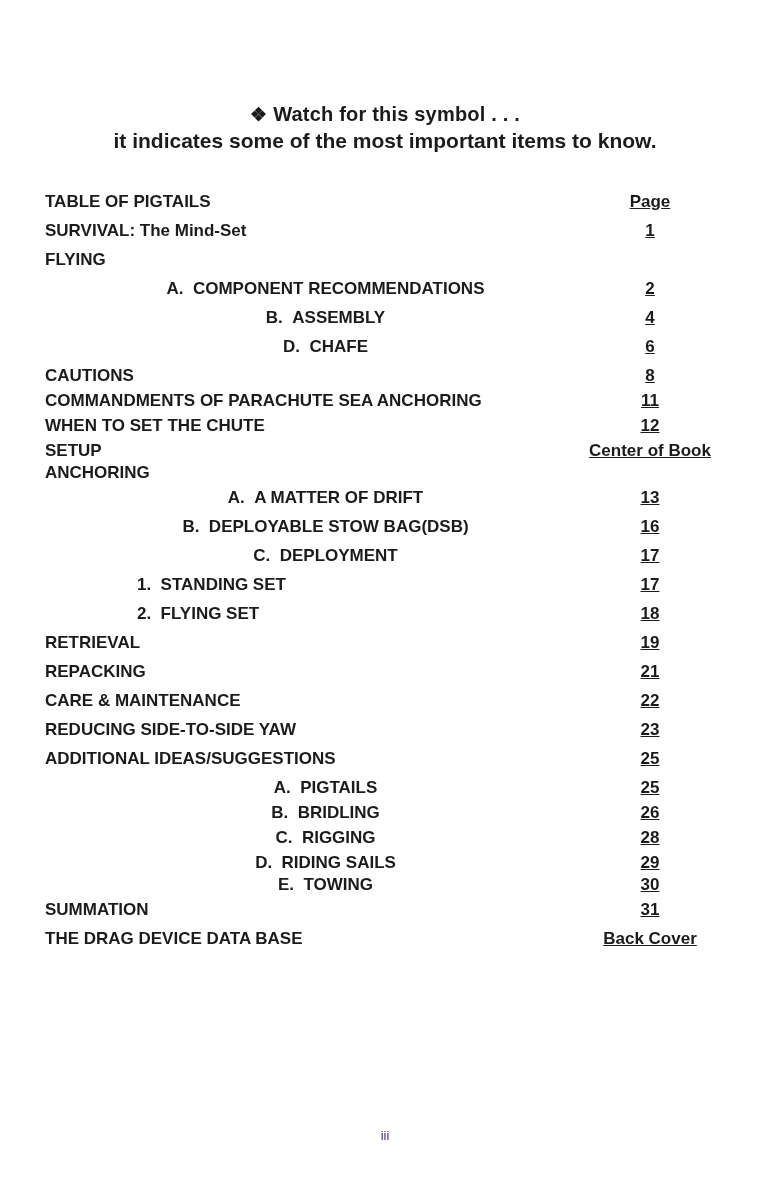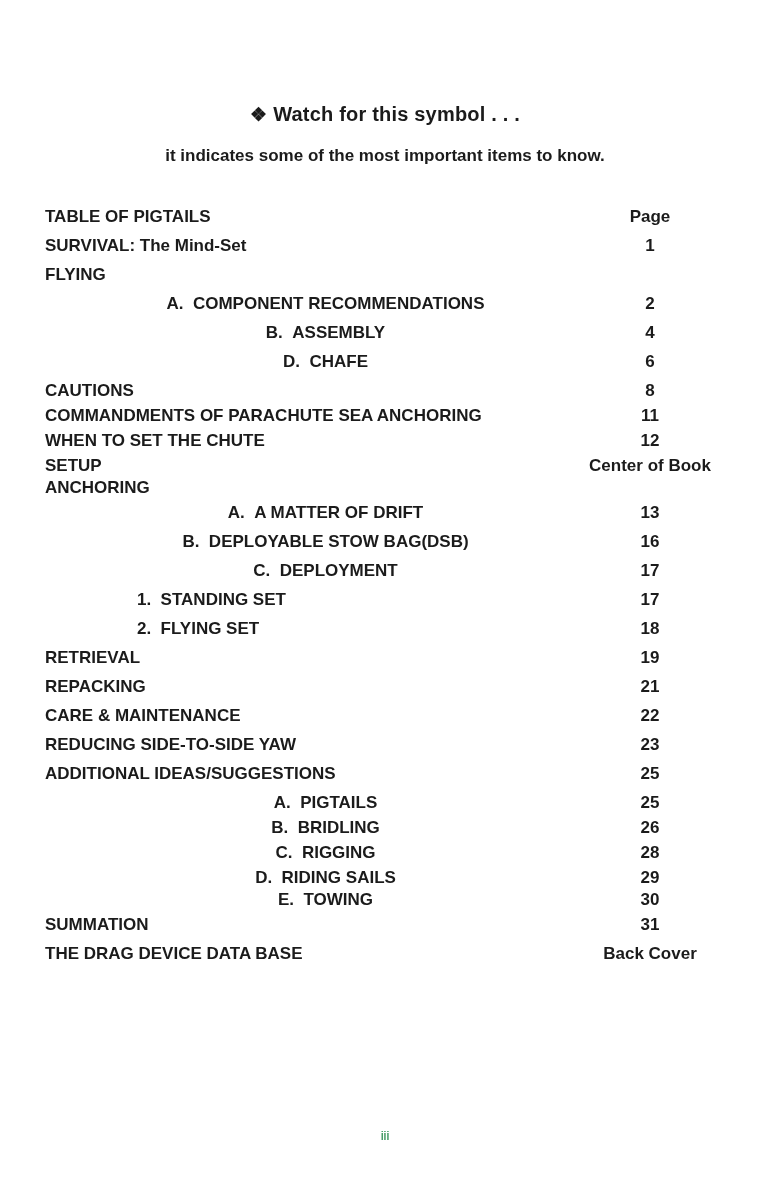--- a/index.html
+++ b/index.html
@@ -24,58 +24,59 @@
   .header-title {
     font-size: 20px;
     line-height: 24px;
     letter-spacing: 0.2px;
   }
   .header-title .symbol {
     font-size: 19px;
     padding-right: 6px;
   }
   .header-subtitle {
-    font-size: 17px;
+    font-size: 21px;
     line-height: 22px;
-    margin-top: 18px;
+    margin-top: 3px;
   }
   .toc {
     margin: 40px 30px 0 45px;
   }
   .toc-row {
     display: flex;
     align-items: baseline;
     font-size: 17px;
     line-height: 19px;
   }
   .toc-label {
     flex: 1 1 auto;
     white-space: nowrap;
   }
   .toc-page {
     flex: 0 0 180px;
     text-align: center;
     white-space: nowrap;
+    text-decoration: underline;
   }
   .toc-heading-row { margin-top: 0; }
   .s-normal { margin-top: 10px; }
   .s-tight  { margin-top: 6px; }
   .s-xtight { margin-top: 3px; }
   .indent-0 .toc-label { padding-left: 0; }
   .indent-1 .toc-label { padding-left: 46px; text-align: center; }
   .indent-2 .toc-label { padding-left: 92px; }
   .footer {
     position: absolute;
     left: 0;
     top: 1128px;
     width: 100%;
     text-align: center;
     font-size: 13px;
     font-weight: normal;
-    color: #15803d;
+    color: #4c1d95;
   }
 </style>
 </head>
 <body>
 
 <div class="page">
 
   <div class="header">
     <div class="header-title">
       <span class="symbol">❖</span><span>Watch for this symbol . . .</span>

